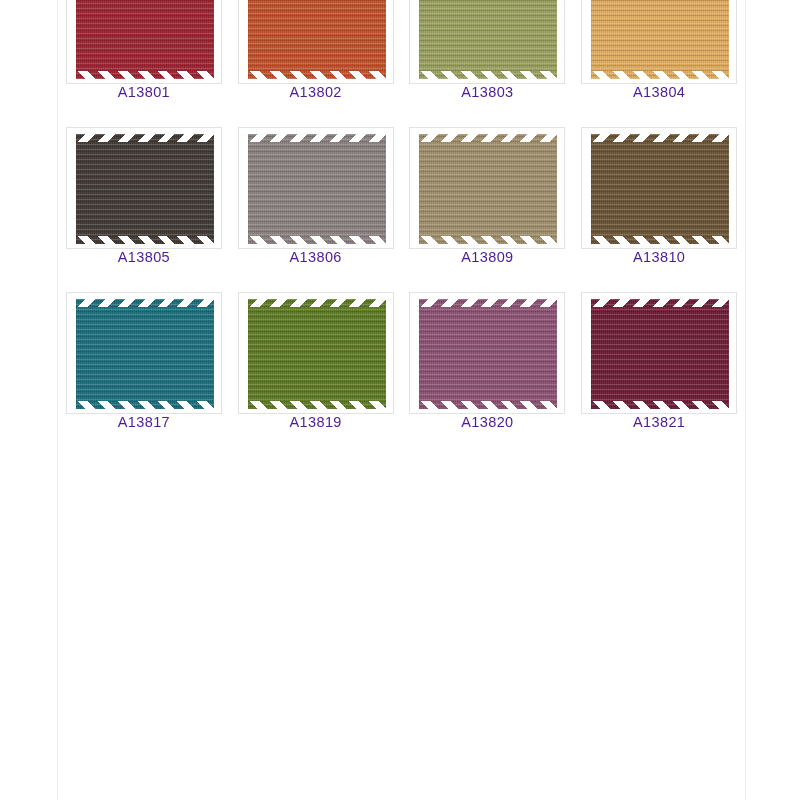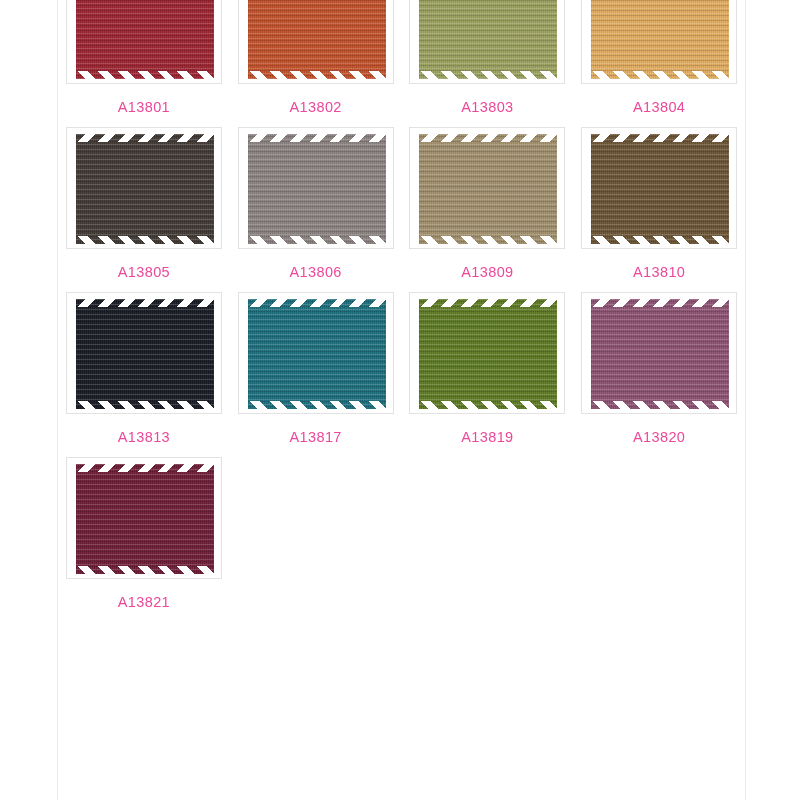--- a/index.html
+++ b/index.html
@@ -128,23 +128,22 @@
     bottom: 4px;
     width: 34px;
   }
   .overflow-strip.right-tail {
     right: -22px;
     bottom: 6px;
     width: 36px;
   }
 
   .chip-label {
-    margin-top: 15px;
     font-size: 14.5px;
-    color: #ec4899;
+    color: #4c1d95;
     letter-spacing: 0.4px;
     white-space: nowrap;
     text-align: center;
   }
 </style>
 </head>
 <body>
 
 <div id="swatch-page">
 
@@ -195,26 +194,20 @@
         <div class="chip-label">A13809</div>
       </div>
       <div class="swatch-cell">
         <div class="chip-frame">
           <div class="chip" style="--c: #6b5436;"></div>
         </div>
         <div class="chip-label">A13810</div>
       </div>
       <div class="swatch-cell">
         <div class="chip-frame">
-          <div class="chip" style="--c: #191c24;"></div>
-        </div>
-        <div class="chip-label">A13813</div>
-      </div>
-      <div class="swatch-cell">
-        <div class="chip-frame">
           <div class="chip" style="--c: #1d6f7d;"></div>
         </div>
         <div class="chip-label">A13817</div>
       </div>
       <div class="swatch-cell">
         <div class="chip-frame">
           <div class="chip" style="--c: #5e7a24;"></div>
         </div>
         <div class="chip-label">A13819</div>
       </div>

